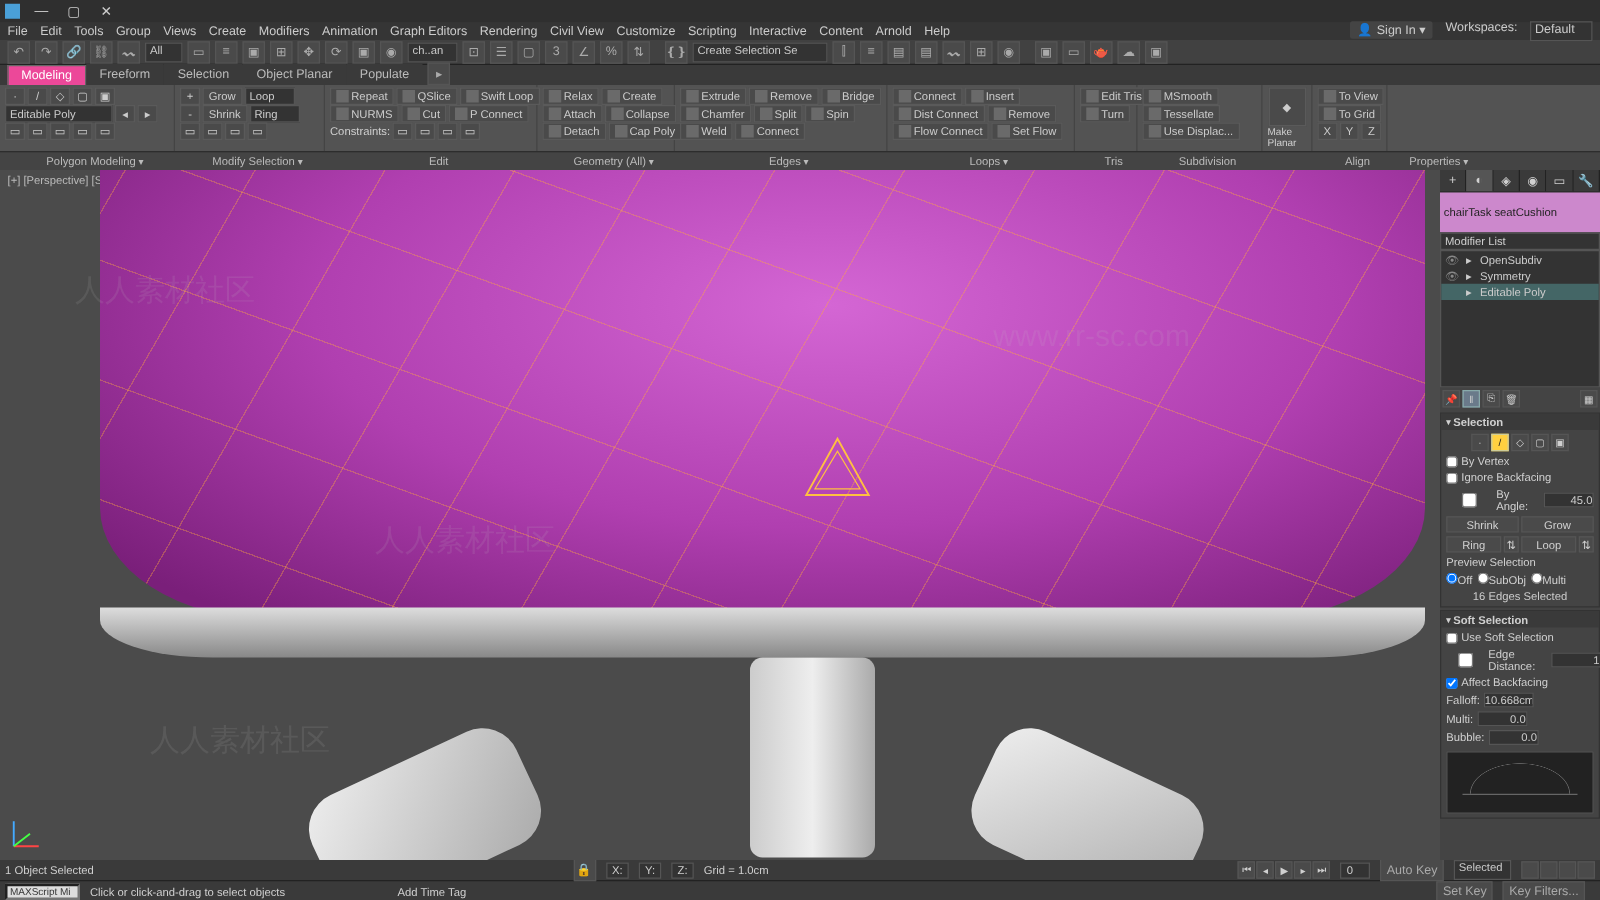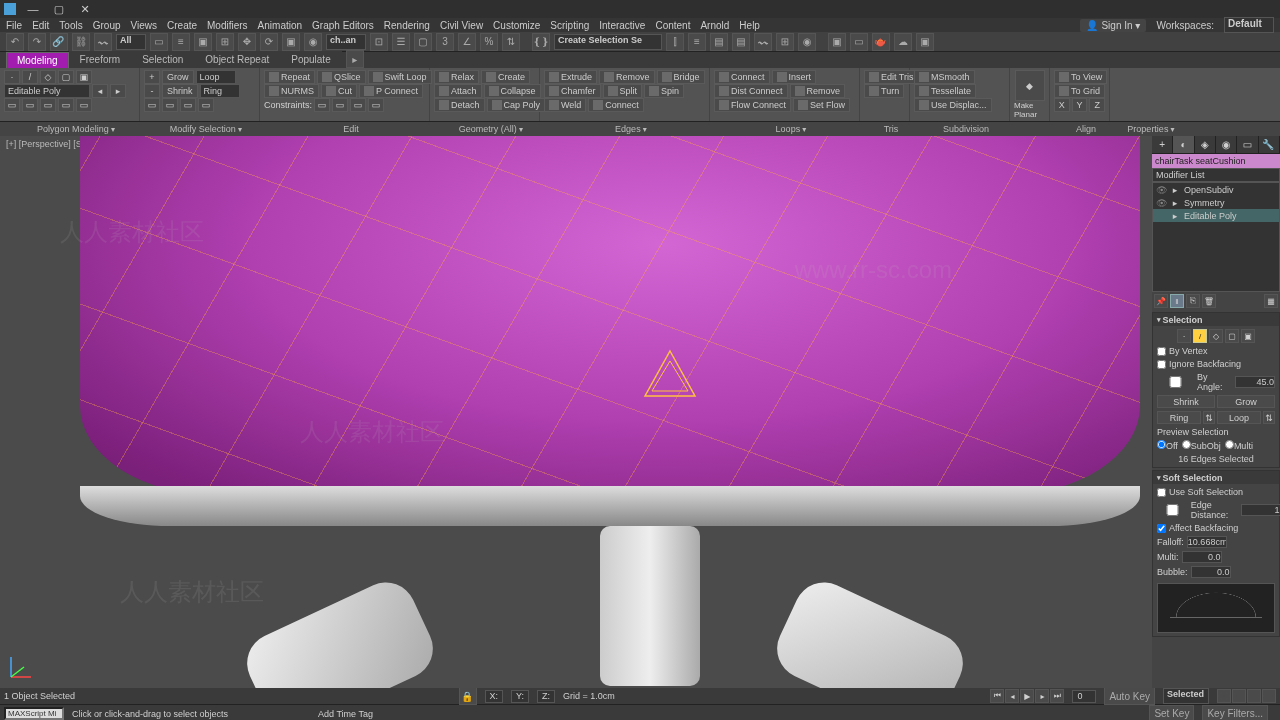--- a/index.html
+++ b/index.html
@@ -7,31 +7,31 @@
 
 .titlebar { background: #2f2f2f; height: 18px; display: flex; align-items: center; padding: 0 4px; }
 .titlebar .icon { width: 12px; height: 12px; background: #4aa0d8; margin-right: 4px; }
 .titlebar .title { flex: 1; font-size: 10px; color: #ccc; }
 .titlebar .winbtns { display: flex; gap: 0; }
 .titlebar .winbtns span { width: 26px; height: 16px; display: flex; align-items: center; justify-content: center; color: #ccc; font-size: 11px; }
 .titlebar .winbtns .close { background: transparent; }
 
 .menubar { background: #353535; height: 14px; display: flex; align-items: center; padding: 0 6px; gap: 10px; }
 .menubar span { font-size: 10px; color: #ccc; }
-.menubar .right { margin-left: auto; display: flex; gap: 10px; align-items: center; }
+.menubar .right { margin-left: auto; display: flex; gap: 10px; align-items: flex-start; }
 .menubar .signin { background: #444; padding: 1px 6px; border-radius: 2px; }
 
 .toolbar-main { background: #414141; height: 20px; display: flex; align-items: center; padding: 0 6px; gap: 4px; border-bottom: 1px solid #222; }
 .tbtn { width: 18px; height: 18px; background: #4a4a4a; border: 1px solid #555; display: flex; align-items: center; justify-content: center; font-size: 10px; color: #aaa; }
 .tbtn.sep { background: transparent; border: none; width: 4px; }
-.tinput { background: #333; border: 1px solid #555; height: 16px; font-size: 9px; color: #ccc; padding: 0 3px; font-weight: bold; }
+.tinput { background: #333; border: 1px solid #555; height: 16px; font-size: 9px; color: #ccc; padding: 0 3px; }
 
 .tabrow { background: #3a3a3a; height: 16px; display: flex; align-items: flex-end; padding: 0 6px; }
 .tab { padding: 2px 10px; font-size: 10px; color: #bbb; background: #3a3a3a; border: 1px solid transparent; }
-.tab.active { background: #a21caf; border: 1px solid #666; border-bottom: none; color: #fff; }
+.tab.active { background: #ec4899; border: 1px solid #666; border-bottom: none; color: #fff; }
 
 .ribbon { background: #535353; height: 54px; display: flex; align-items: stretch; border-bottom: 1px solid #222; overflow: hidden; }
 .rgroup { display: flex; flex-direction: column; padding: 2px 4px; border-right: 1px solid #444; }
 .rgroup .rrow { display: flex; gap: 2px; align-items: center; }
 .rbtn { height: 14px; background: #4a4a4a; border: 1px solid #5a5a5a; font-size: 9px; color: #ccc; padding: 0 4px; display: flex; align-items: center; gap: 2px; white-space: nowrap; }
 .rbtn .ricon { width: 10px; height: 10px; background: #6a6a6a; }
 .rbtn.icon-only { width: 16px; padding: 0; justify-content: center; }
 .rdropdown { background: #333; border: 1px solid #555; height: 14px; font-size: 9px; color: #ccc; padding: 0 3px; display: flex; align-items: center; }
 
 .tabrow2 { background: #444; height: 14px; display: flex; align-items: center; padding: 0 6px; }
@@ -52,21 +52,21 @@
 .pillar { position: absolute; top: 390px; left: 600px; width: 100px; height: 160px; background: linear-gradient(90deg, #ccc, #eee, #aaa); border-radius: 10px; }
 .caster { position: absolute; width: 180px; height: 100px; background: linear-gradient(135deg, #eee, #aaa); border-radius: 30px; }
 .caster.c1 { top: 470px; left: 250px; transform: rotate(-25deg); }
 .caster.c2 { top: 470px; left: 780px; transform: rotate(25deg); }
 .vp-axis { position: absolute; bottom: 6px; left: 6px; width: 30px; height: 30px; }
 
 .cmd-panel { width: 128px; background: #444; display: flex; flex-direction: column; }
 .cmd-tabs { height: 18px; display: flex; border-bottom: 1px solid #222; }
 .cmd-tabs span { flex: 1; display: flex; align-items: center; justify-content: center; background: #3a3a3a; border-right: 1px solid #222; font-size: 10px; }
 .cmd-tabs span.active { background: #555; }
-.obj-name { background: #cc88cc; height: 14px; font-size: 9px; color: #222; padding: 0 3px; display: flex; align-items: center; }
+.obj-name { background: #cc88cc; height: 32px; font-size: 9px; color: #222; padding: 0 3px; display: flex; align-items: center; }
 .mod-list-dd { background: #333; height: 14px; border: 1px solid #555; font-size: 9px; padding: 0 3px; display: flex; align-items: center; }
 .mod-stack { background: #333; border: 1px solid #555; height: 110px; }
 .mod-item { display: flex; align-items: center; height: 13px; font-size: 9px; color: #ccc; padding: 0 3px; gap: 4px; }
 .mod-item .eye { width: 10px; text-align: center; color: #888; }
 .mod-item .bulb { width: 10px; text-align: center; color: #ccc; }
 .mod-item.sel { background: #466; }
 .mod-btns { display: flex; gap: 2px; padding: 2px; }
 .mod-btns span { width: 14px; height: 14px; background: #4a4a4a; border: 1px solid #555; font-size: 8px; display: flex; align-items: center; justify-content: center; }
 .mod-btns span.active { background: #6a7a8a; border-color: #8aa; }
 
@@ -178,21 +178,21 @@
   <span class="tbtn">▭</span>
   <span class="tbtn">🫖</span>
   <span class="tbtn">☁</span>
   <span class="tbtn">▣</span>
 </div>
 
 <div class="tabrow">
   <span class="tab active">Modeling</span>
   <span class="tab">Freeform</span>
   <span class="tab">Selection</span>
-  <span class="tab">Object Repeat</span>
+  <span class="tab">Object Planar</span>
   <span class="tab">Populate</span>
   <span class="tbtn" style="margin-left:4px">▸</span>
 </div>
 
 <div class="ribbon">
   <div class="rgroup" style="width:140px">
     <div class="rrow">
         <span class="rbtn icon-only">·</span>
         <span class="rbtn icon-only">/</span>
         <span class="rbtn icon-only">◇</span>

